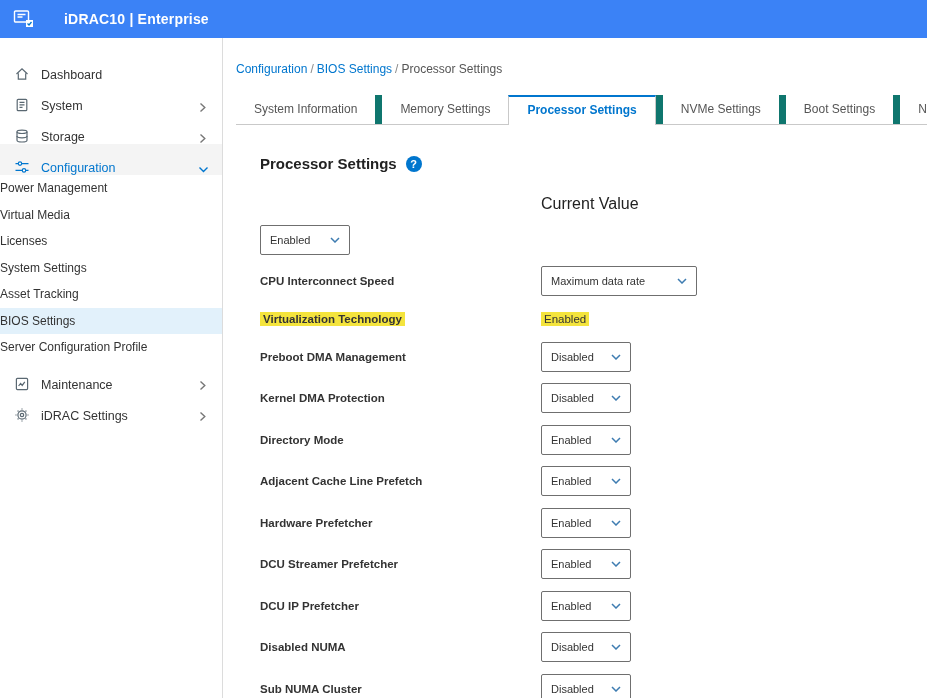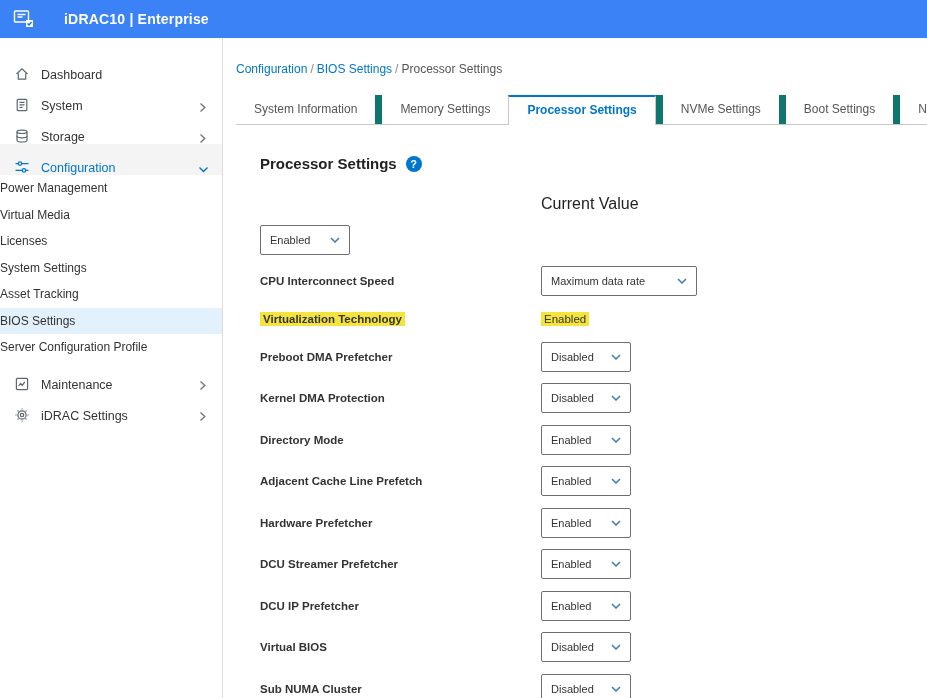--- a/index.html
+++ b/index.html
@@ -225,21 +225,21 @@
                   <path d="M1 1 L5 5 L9 1"></path>
                 </svg>
               </span>
             </div>
           </div>
           <div class="row textrow">
             <div class="rlabel"><span class="hl">Virtualization Technology</span></div>
             <span class="valtext hl">Enabled</span>
           </div>
           <div class="row">
-            <div class="rlabel">Preboot DMA Prefetcher</div>
+            <div class="rlabel">Preboot DMA Management</div>
             <div class="select-box">
               <span>Disabled</span>
               <span class="sel-chev">
                 <svg width="10" height="6" viewBox="0 0 10 6" fill="none" stroke="#3e7cb1" stroke-width="1.5">
                   <path d="M1 1 L5 5 L9 1"></path>
                 </svg>
               </span>
             </div>
           </div>
           <div class="row">
@@ -302,21 +302,21 @@
             <div class="select-box">
               <span>Enabled</span>
               <span class="sel-chev">
                 <svg width="10" height="6" viewBox="0 0 10 6" fill="none" stroke="#3e7cb1" stroke-width="1.5">
                   <path d="M1 1 L5 5 L9 1"></path>
                 </svg>
               </span>
             </div>
           </div>
           <div class="row">
-            <div class="rlabel">Virtual BIOS</div>
+            <div class="rlabel">Disabled NUMA</div>
             <div class="select-box">
               <span>Disabled</span>
               <span class="sel-chev">
                 <svg width="10" height="6" viewBox="0 0 10 6" fill="none" stroke="#3e7cb1" stroke-width="1.5">
                   <path d="M1 1 L5 5 L9 1"></path>
                 </svg>
               </span>
             </div>
           </div>
           <div class="row">

